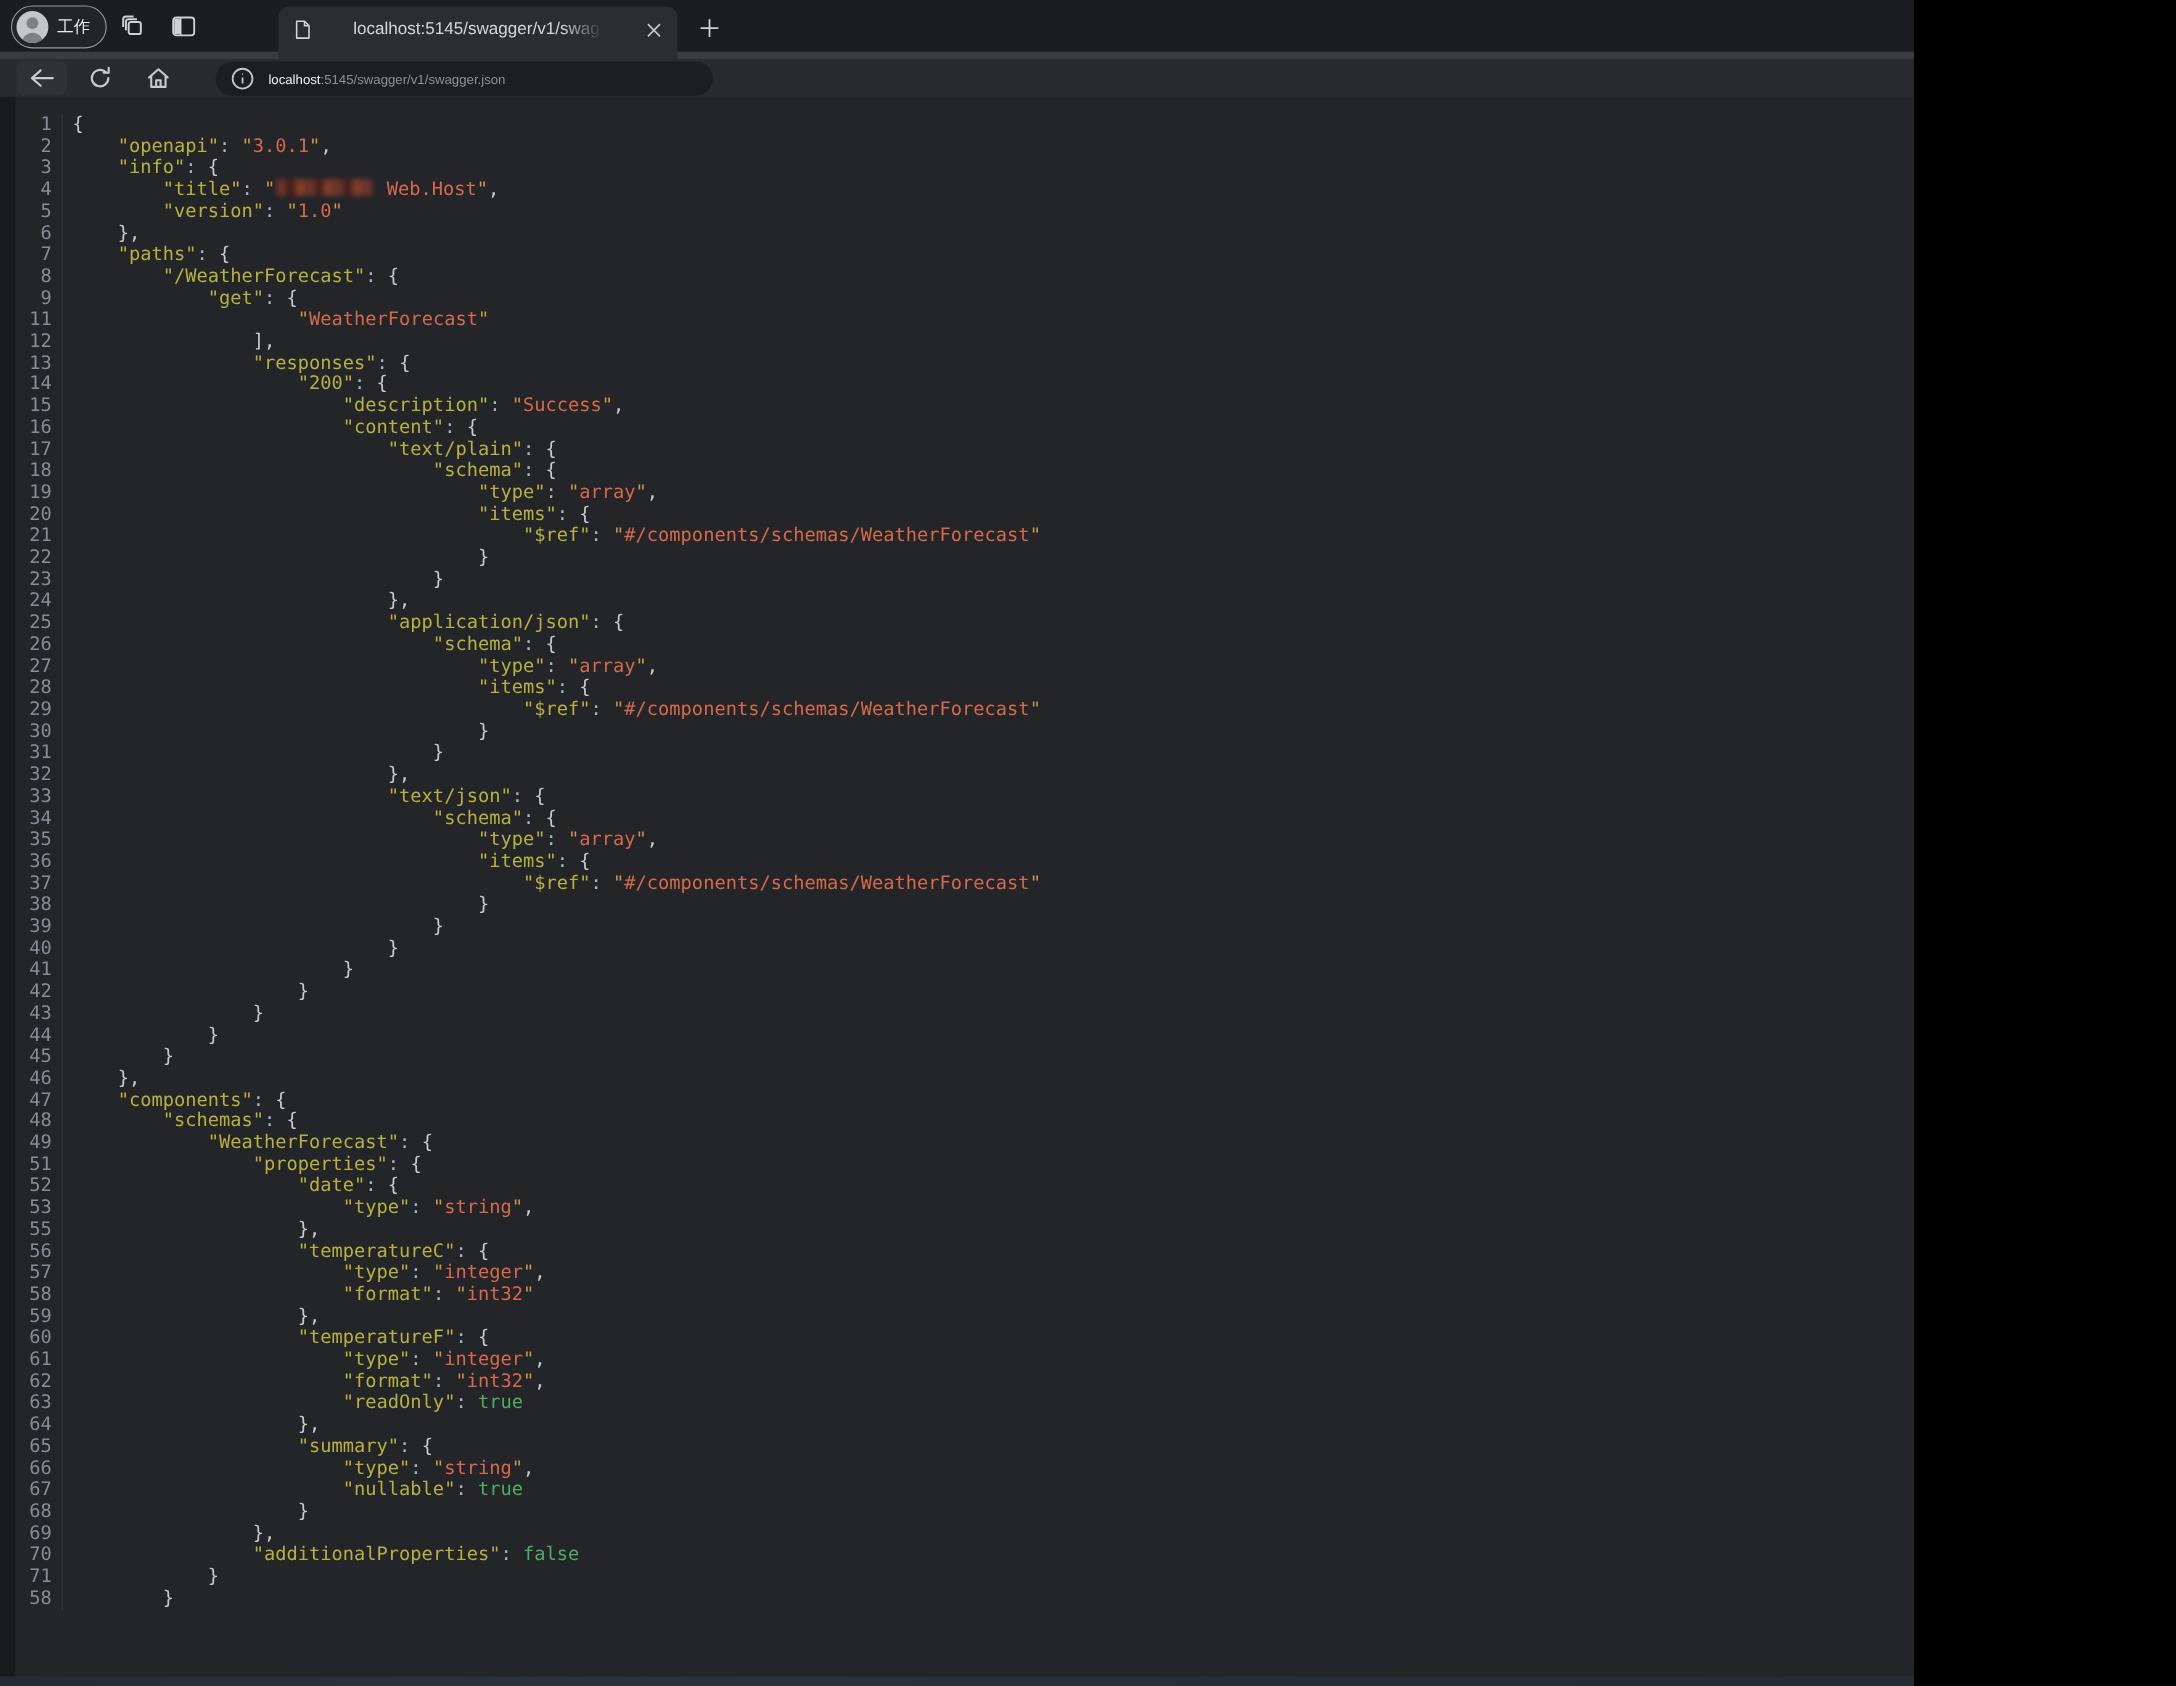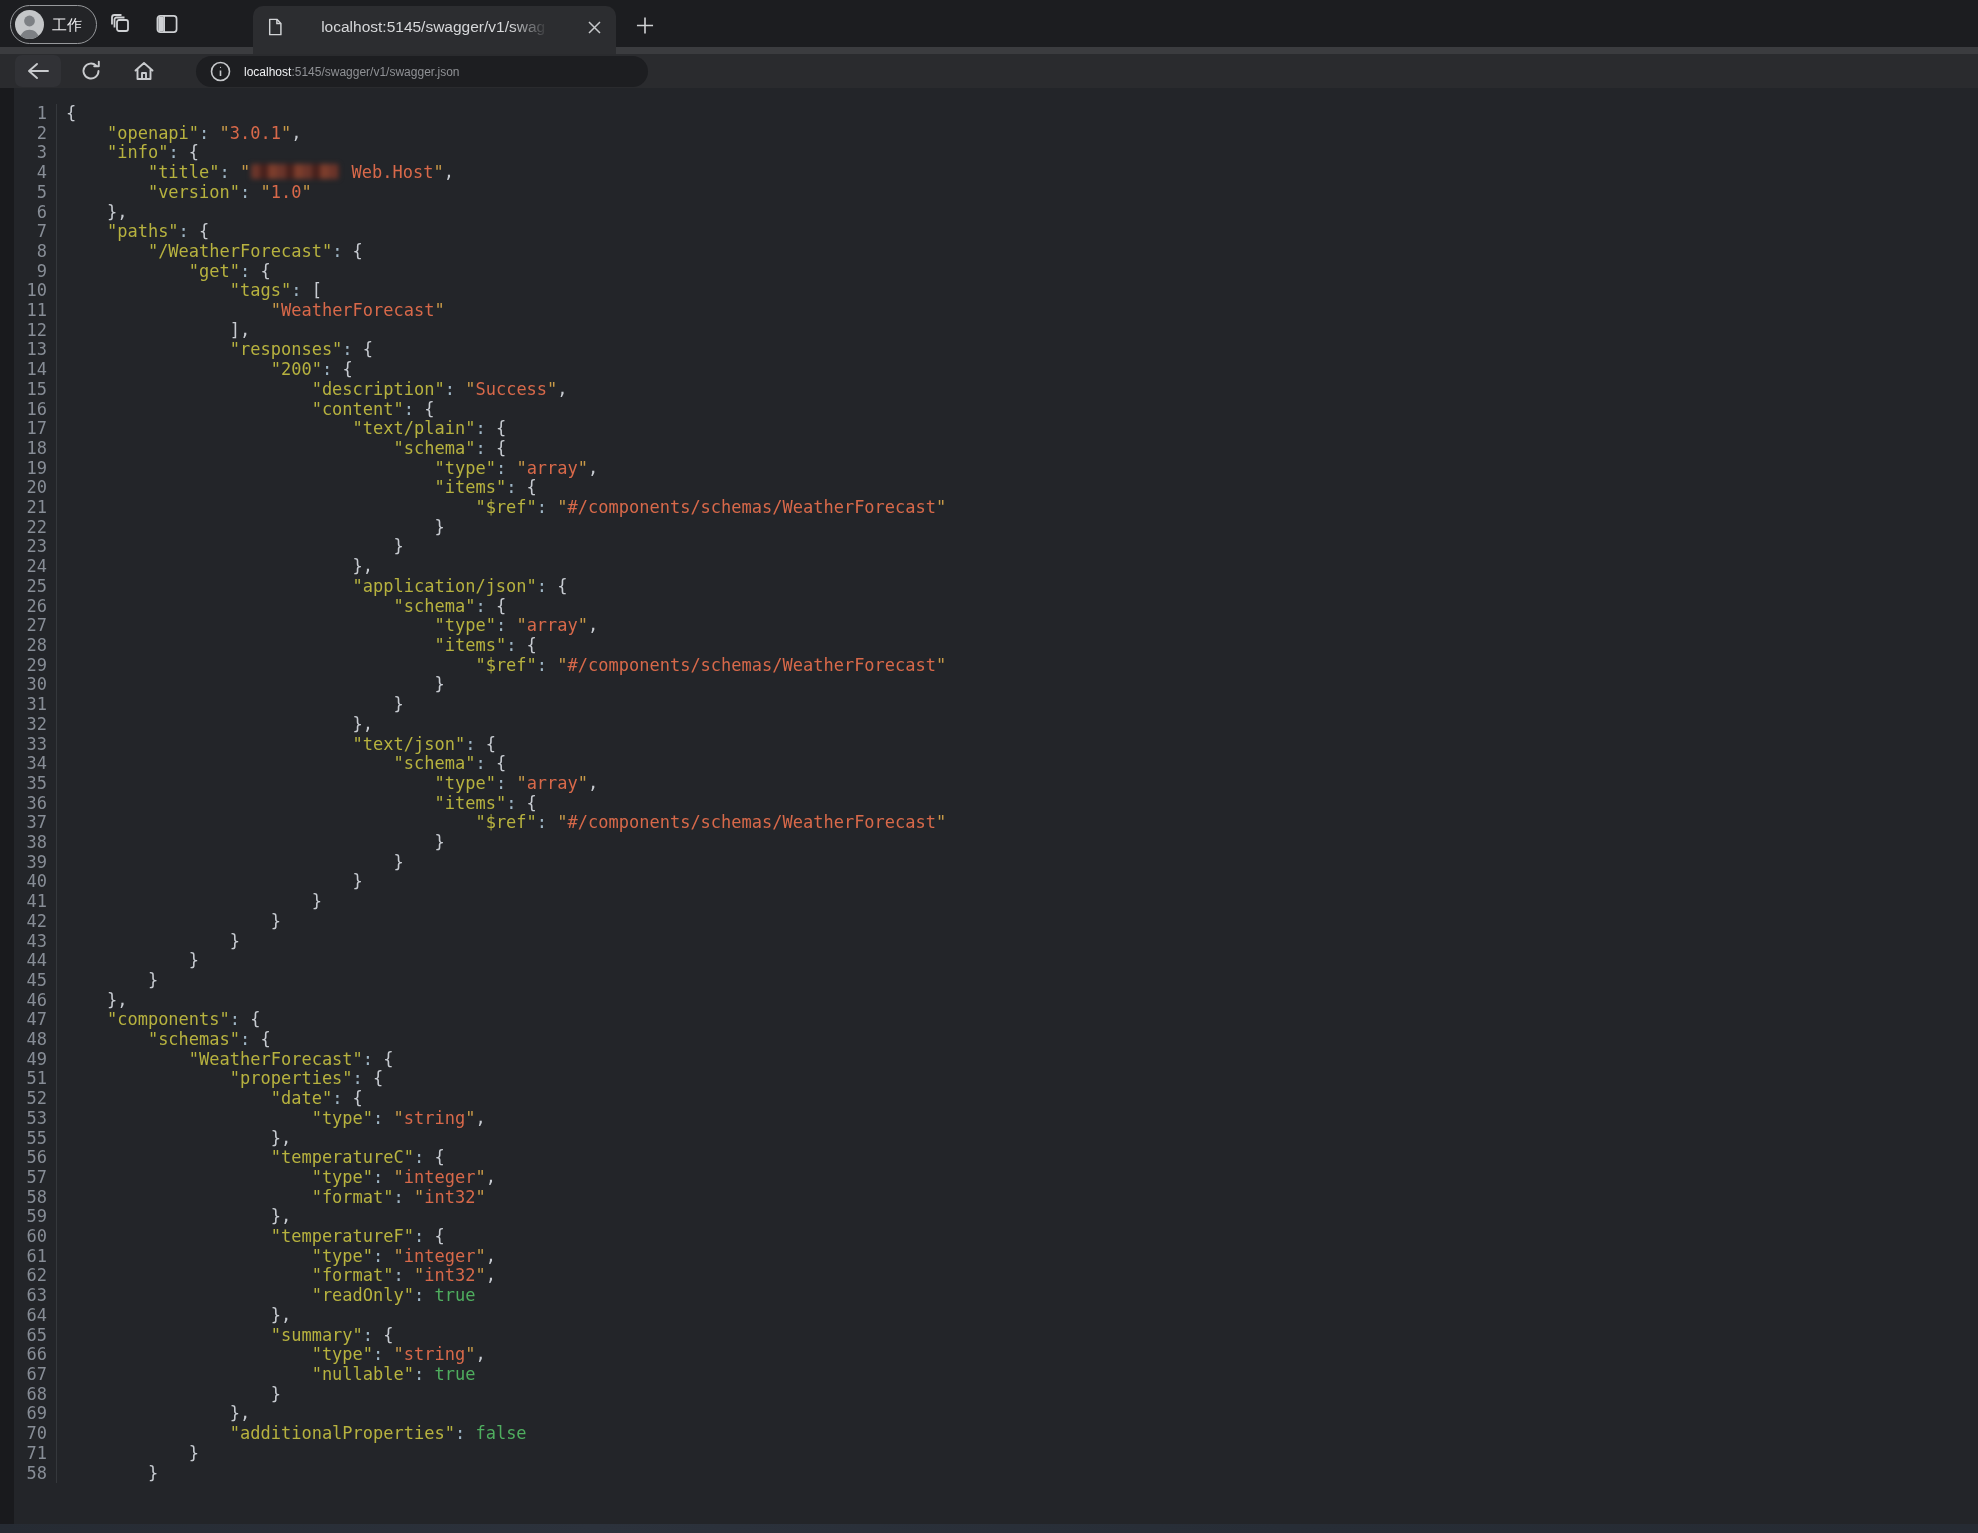--- a/index.html
+++ b/index.html
@@ -1,16 +1,16 @@
 <!DOCTYPE html>
 <html style="--strip-bg: #1c1d20; --band: #3b3c3f; --tab-bg: #2c2d30; --toolbar-bg: #2a2b2e; --omnibox-bg: #1d1e21; --content-bg: #232529; --lineno: #878d96; --punc: #c7cbd1; --key: #b7b23f; --str: #d8694a; --quote: #c89a48; --colon: #9fb6c6; --bool: #4fae5f;"><head>
 <meta charset="utf-8">
 <style>
   html,body{margin:0;padding:0;background:#000;}
-  .app{position:relative;width:1978px;height:1533px;overflow:hidden;
+  .app{position:relative;width:1740px;height:1533px;overflow:hidden;
        font-family:"Liberation Sans",sans-serif;background:var(--content-bg);}
 
   
   .tabstrip{position:absolute;top:0;left:0;right:0;height:47px;background:var(--strip-bg);}
   .strip-band{position:absolute;top:47px;left:0;right:0;height:7px;background:var(--band);z-index:1;}
 
   .profile-chip{position:absolute;left:10px;top:5px;height:37px;display:flex;align-items:center;
     gap:8px;padding:0 14px 0 4px;border:1.5px solid #97999c;border-radius:20px;background:#232427;cursor:pointer;}
   .avatar{width:29px;height:29px;border-radius:50%;background:#c4c6c8;overflow:hidden;display:flex;align-items:flex-end;justify-content:center;}
   .profile-label{color:#ececee;font-size:15px;line-height:15px;}
@@ -153,21 +153,20 @@
     <div id="code">
         <div class="row"><span class="ln">1</span><span class="lc"><span class="tk-p">{</span></span></div>
         <div class="row"><span class="ln">2</span><span class="lc">    <span class="tk-k">"openapi"</span><span class="tk-c">: </span><span class="tk-q">"</span><span class="tk-s">3.0.1</span><span class="tk-q">"</span><span class="tk-p">,</span></span></div>
         <div class="row"><span class="ln">3</span><span class="lc">    <span class="tk-k">"info"</span><span class="tk-c">: </span><span class="tk-p">{</span></span></div>
         <div class="row"><span class="ln">4</span><span class="lc">        <span class="tk-k">"title"</span><span class="tk-c">: </span><span class="tk-q">"</span><span class="redact"></span><span class="tk-s"> Web.Host</span><span class="tk-q">"</span><span class="tk-p">,</span></span></div>
         <div class="row"><span class="ln">5</span><span class="lc">        <span class="tk-k">"version"</span><span class="tk-c">: </span><span class="tk-q">"</span><span class="tk-s">1.0</span><span class="tk-q">"</span></span></div>
         <div class="row"><span class="ln">6</span><span class="lc">    <span class="tk-p">},</span></span></div>
         <div class="row"><span class="ln">7</span><span class="lc">    <span class="tk-k">"paths"</span><span class="tk-c">: </span><span class="tk-p">{</span></span></div>
         <div class="row"><span class="ln">8</span><span class="lc">        <span class="tk-k">"/WeatherForecast"</span><span class="tk-c">: </span><span class="tk-p">{</span></span></div>
         <div class="row"><span class="ln">9</span><span class="lc">            <span class="tk-k">"get"</span><span class="tk-c">: </span><span class="tk-p">{</span></span></div>
-        <div class="row"><span class="ln">10</span><span class="lc">                <span class="tk-k">"tags"</span><span class="tk-c">: </span><span class="tk-p">[</span></span></div>
         <div class="row"><span class="ln">11</span><span class="lc">                    <span class="tk-q">"</span><span class="tk-s">WeatherForecast</span><span class="tk-q">"</span></span></div>
         <div class="row"><span class="ln">12</span><span class="lc">                <span class="tk-p">],</span></span></div>
         <div class="row"><span class="ln">13</span><span class="lc">                <span class="tk-k">"responses"</span><span class="tk-c">: </span><span class="tk-p">{</span></span></div>
         <div class="row"><span class="ln">14</span><span class="lc">                    <span class="tk-k">"200"</span><span class="tk-c">: </span><span class="tk-p">{</span></span></div>
         <div class="row"><span class="ln">15</span><span class="lc">                        <span class="tk-k">"description"</span><span class="tk-c">: </span><span class="tk-q">"</span><span class="tk-s">Success</span><span class="tk-q">"</span><span class="tk-p">,</span></span></div>
         <div class="row"><span class="ln">16</span><span class="lc">                        <span class="tk-k">"content"</span><span class="tk-c">: </span><span class="tk-p">{</span></span></div>
         <div class="row"><span class="ln">17</span><span class="lc">                            <span class="tk-k">"text/plain"</span><span class="tk-c">: </span><span class="tk-p">{</span></span></div>
         <div class="row"><span class="ln">18</span><span class="lc">                                <span class="tk-k">"schema"</span><span class="tk-c">: </span><span class="tk-p">{</span></span></div>
         <div class="row"><span class="ln">19</span><span class="lc">                                    <span class="tk-k">"type"</span><span class="tk-c">: </span><span class="tk-q">"</span><span class="tk-s">array</span><span class="tk-q">"</span><span class="tk-p">,</span></span></div>
         <div class="row"><span class="ln">20</span><span class="lc">                                    <span class="tk-k">"items"</span><span class="tk-c">: </span><span class="tk-p">{</span></span></div>

